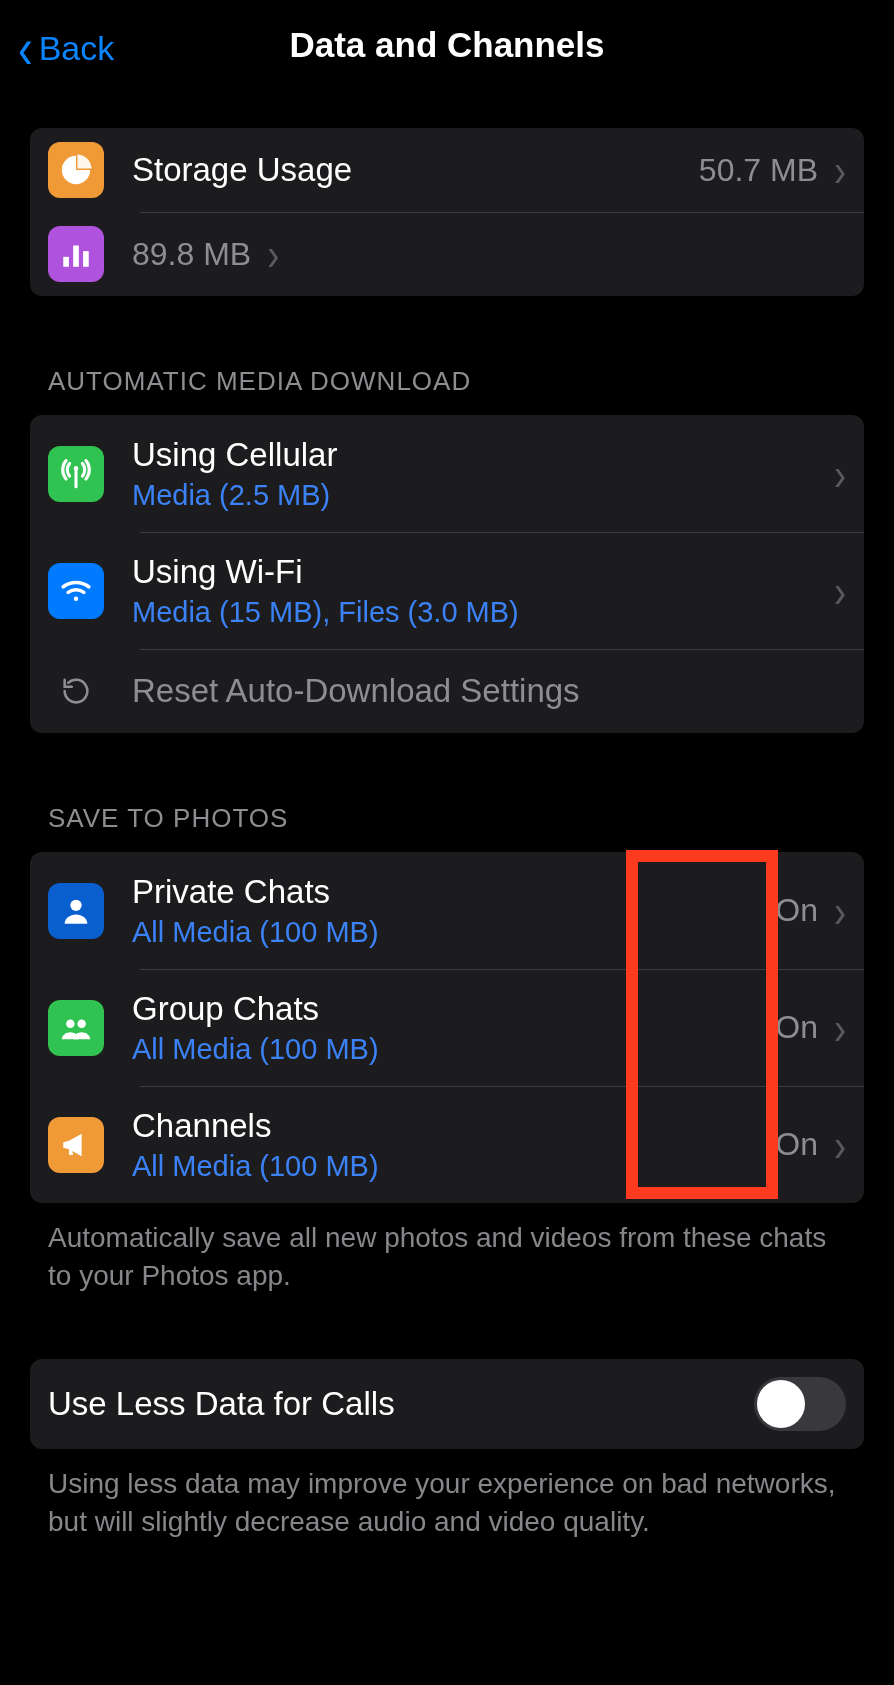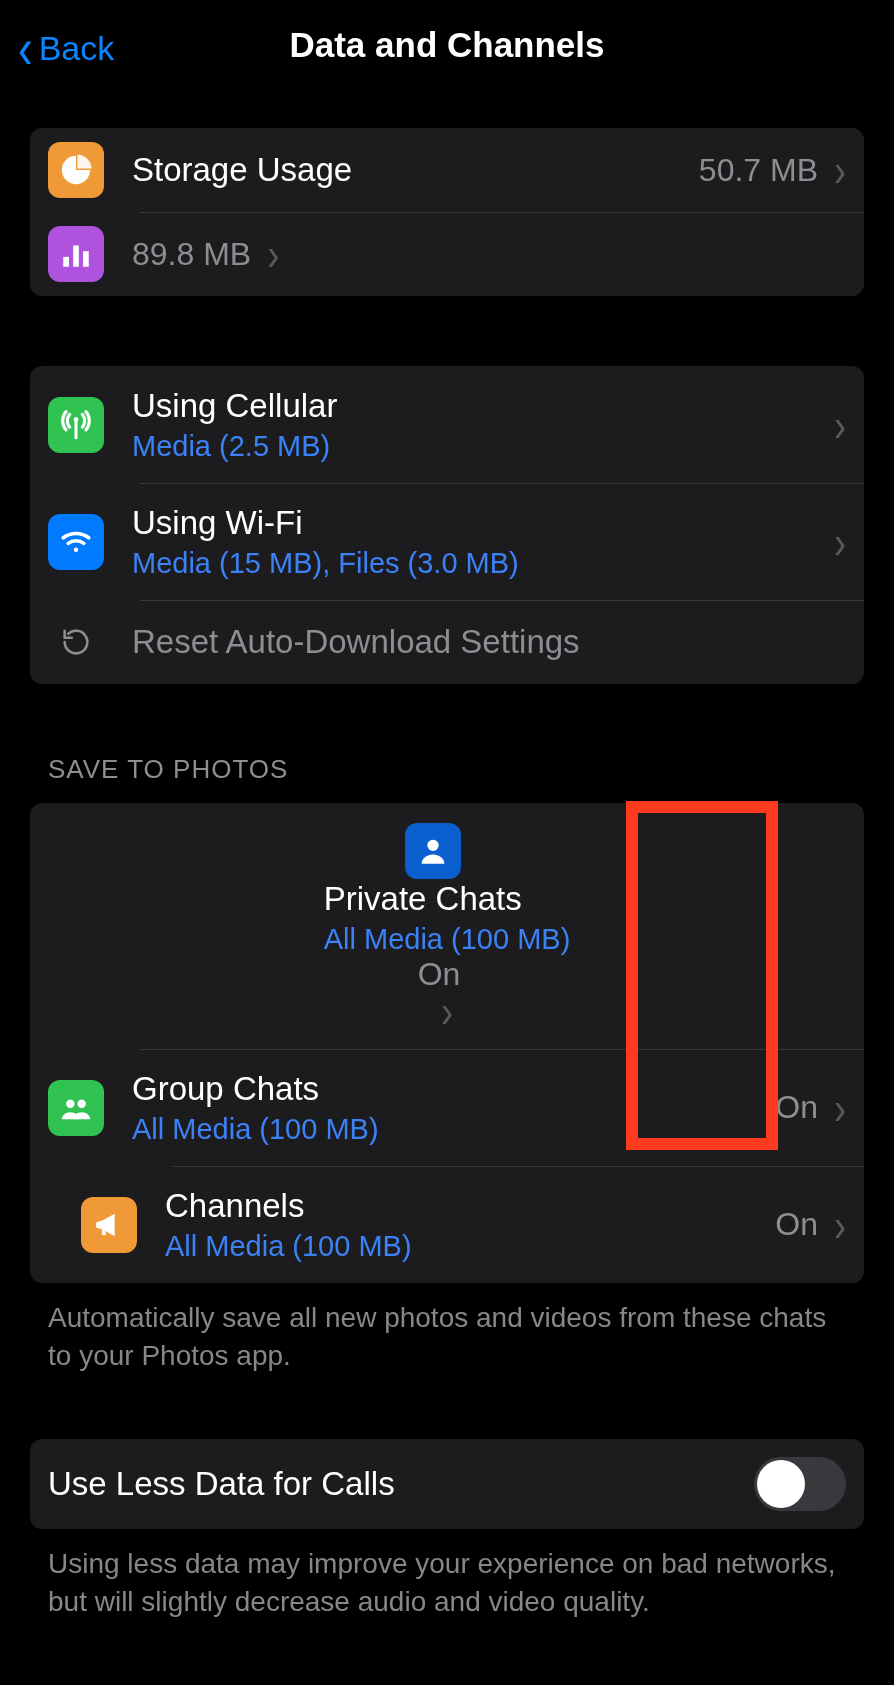--- a/index.html
+++ b/index.html
@@ -197,20 +197,21 @@
           </svg>
       </div>
       <span class="value">89.8 MB</span>
       <span class="chevron-right">›</span>
     </div>
 
   </div>
 
   <div class="spacer"></div>
 
+  <div class="section-header">AUTOMATIC MEDIA DOWNLOAD</div>
 
   <div class="group">
 
     <div class="row" style="padding-top:20px;padding-bottom:20px;">
       <div class="icon green">
         <svg viewBox="0 0 24 24" fill="none" stroke="#fff" stroke-width="2.2" stroke-linecap="round">
           <path d="M12 9v12"></path>
             <circle cx="12" cy="8" r="1.6" fill="#fff" stroke="none"></circle>
           <path d="M7.5 4.5a7 7 0 0 0 0 9"></path>
             <path d="M16.5 4.5a7 7 0 0 1 0 9"></path>
@@ -253,21 +254,21 @@
     </div>
 
   </div>
 
   <div class="spacer"></div>
 
   <div class="section-header">SAVE TO PHOTOS</div>
 
   <div class="group" style="position:relative;">
 
-    <div class="row" style="padding-top:20px;padding-bottom:20px;flex-direction:column;">
+    <div class="row" style="padding-top:20px;padding-bottom:20px;">
       <div class="icon blue-d">
         <svg viewBox="0 0 24 24" fill="#fff">
             <circle cx="12" cy="8" r="4"></circle>
             <path d="M4 21c0-4 4-6.5 8-6.5s8 2.5 8 6.5"></path>
           </svg>
       </div>
       <div class="label-block">
         <span class="label">Private Chats</span>
         <span class="sublabel">All Media (100 MB)</span>
       </div>
@@ -285,21 +286,21 @@
           </svg>
       </div>
       <div class="label-block">
         <span class="label">Group Chats</span>
         <span class="sublabel">All Media (100 MB)</span>
       </div>
       <span class="value">On</span>
       <span class="chevron-right">›</span>
     </div>
 
-    <div class="row" style="padding-top:20px;padding-bottom:20px;margin-left:33px;">
+    <div class="row" style="padding-top:20px;padding-bottom:20px;">
       <div class="icon orange">
         <svg viewBox="0 0 24 24" fill="#fff">
             <path d="M3 10v4l4 1 9 5V4l-9 5-4 1z"></path>
             <path d="M7 15v4h3l-1-4z"></path>
           </svg>
       </div>
       <div class="label-block">
         <span class="label">Channels</span>
         <span class="sublabel">All Media (100 MB)</span>
       </div>

